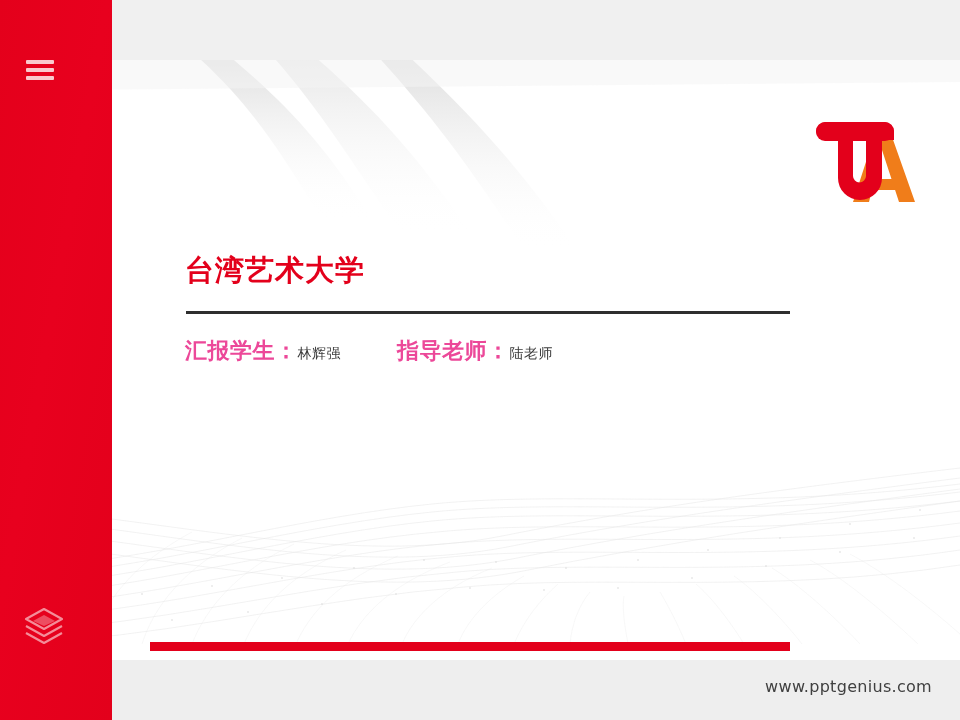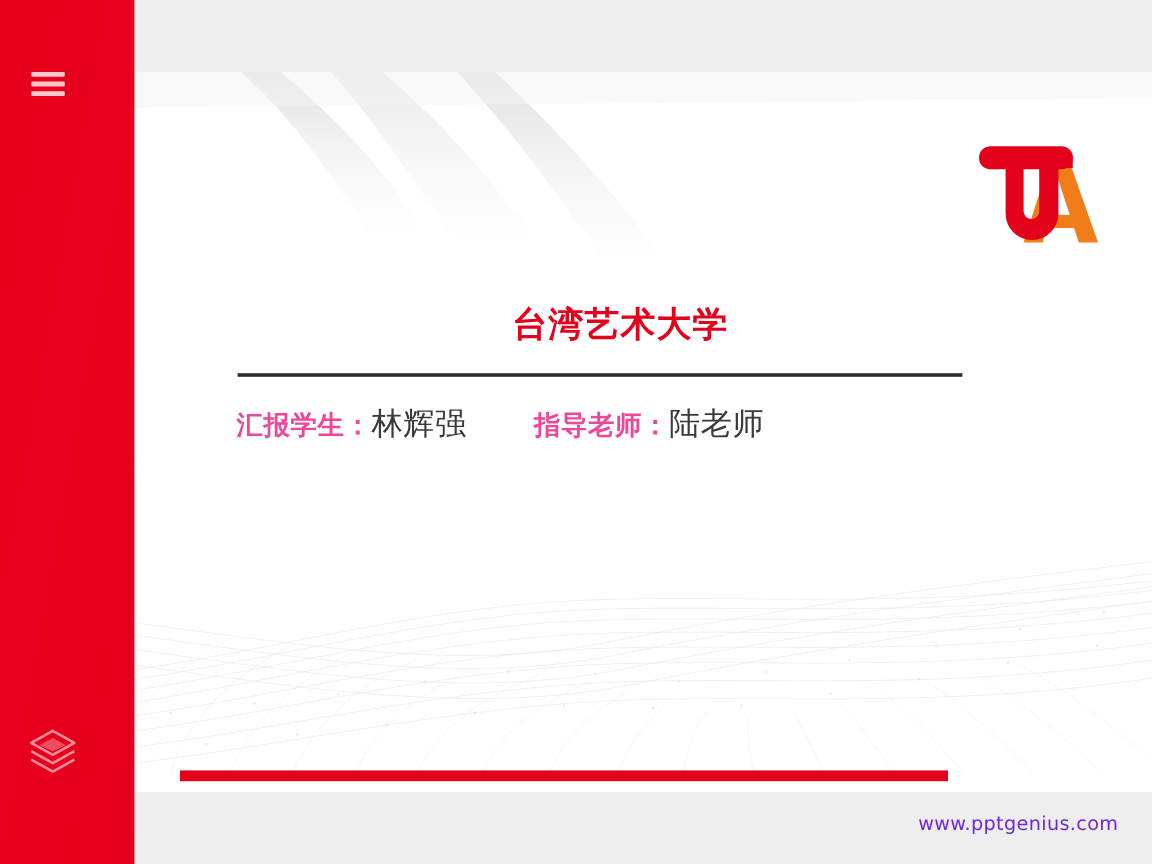--- a/index.html
+++ b/index.html
@@ -100,25 +100,24 @@
     top: 50px;
     width: 106px;
     height: 100px;
     z-index: 5;
   }
   .logo svg { display:block; }
 
   
   .textblock {
     position: absolute;
-    left: 125px;
+    left: 113px;
     top: 195px;
     width: 640px;
     z-index: 5;
-    text-align: center;
   }
   .univ-name {
     font-size: 29px;
     font-weight: bold;
     color: #e3001b;
     letter-spacing: 1px;
     line-height: 1.1;
     margin: 0 0 14px 0;
     white-space: nowrap;
   }
@@ -143,21 +142,21 @@
     align-items: baseline;
     white-space: nowrap;
   }
   .meta-label {
     font-size: 22px;
     font-weight: bold;
     color: #ec4899;
     letter-spacing: 0.5px;
   }
   .meta-value {
-    font-size: 26px;
+    font-size: 14px;
     color: #3a3a3a;
     letter-spacing: 0.5px;
   }
   .meta-gap { display: inline-block; width: 56px; }
 
   
   .slide-bottom-bar {
     position: absolute;
     left: 78px;
     bottom: 9px;
@@ -175,21 +174,21 @@
     width: 848px;
     height: 60px;
     background: #eeeeee;
     z-index: 3;
   }
   .footer-url {
     position: absolute;
     right: 28px;
     top: 17px;
     font-size: 16px;
-    color: #6d28d9;
+    color: #404040;
     letter-spacing: 0.3px;
     margin-left: 33px;
   }
 </style>
 </head>
 <body>
 
 <div id="stage">
 
   <div class="page-bg"></div>

